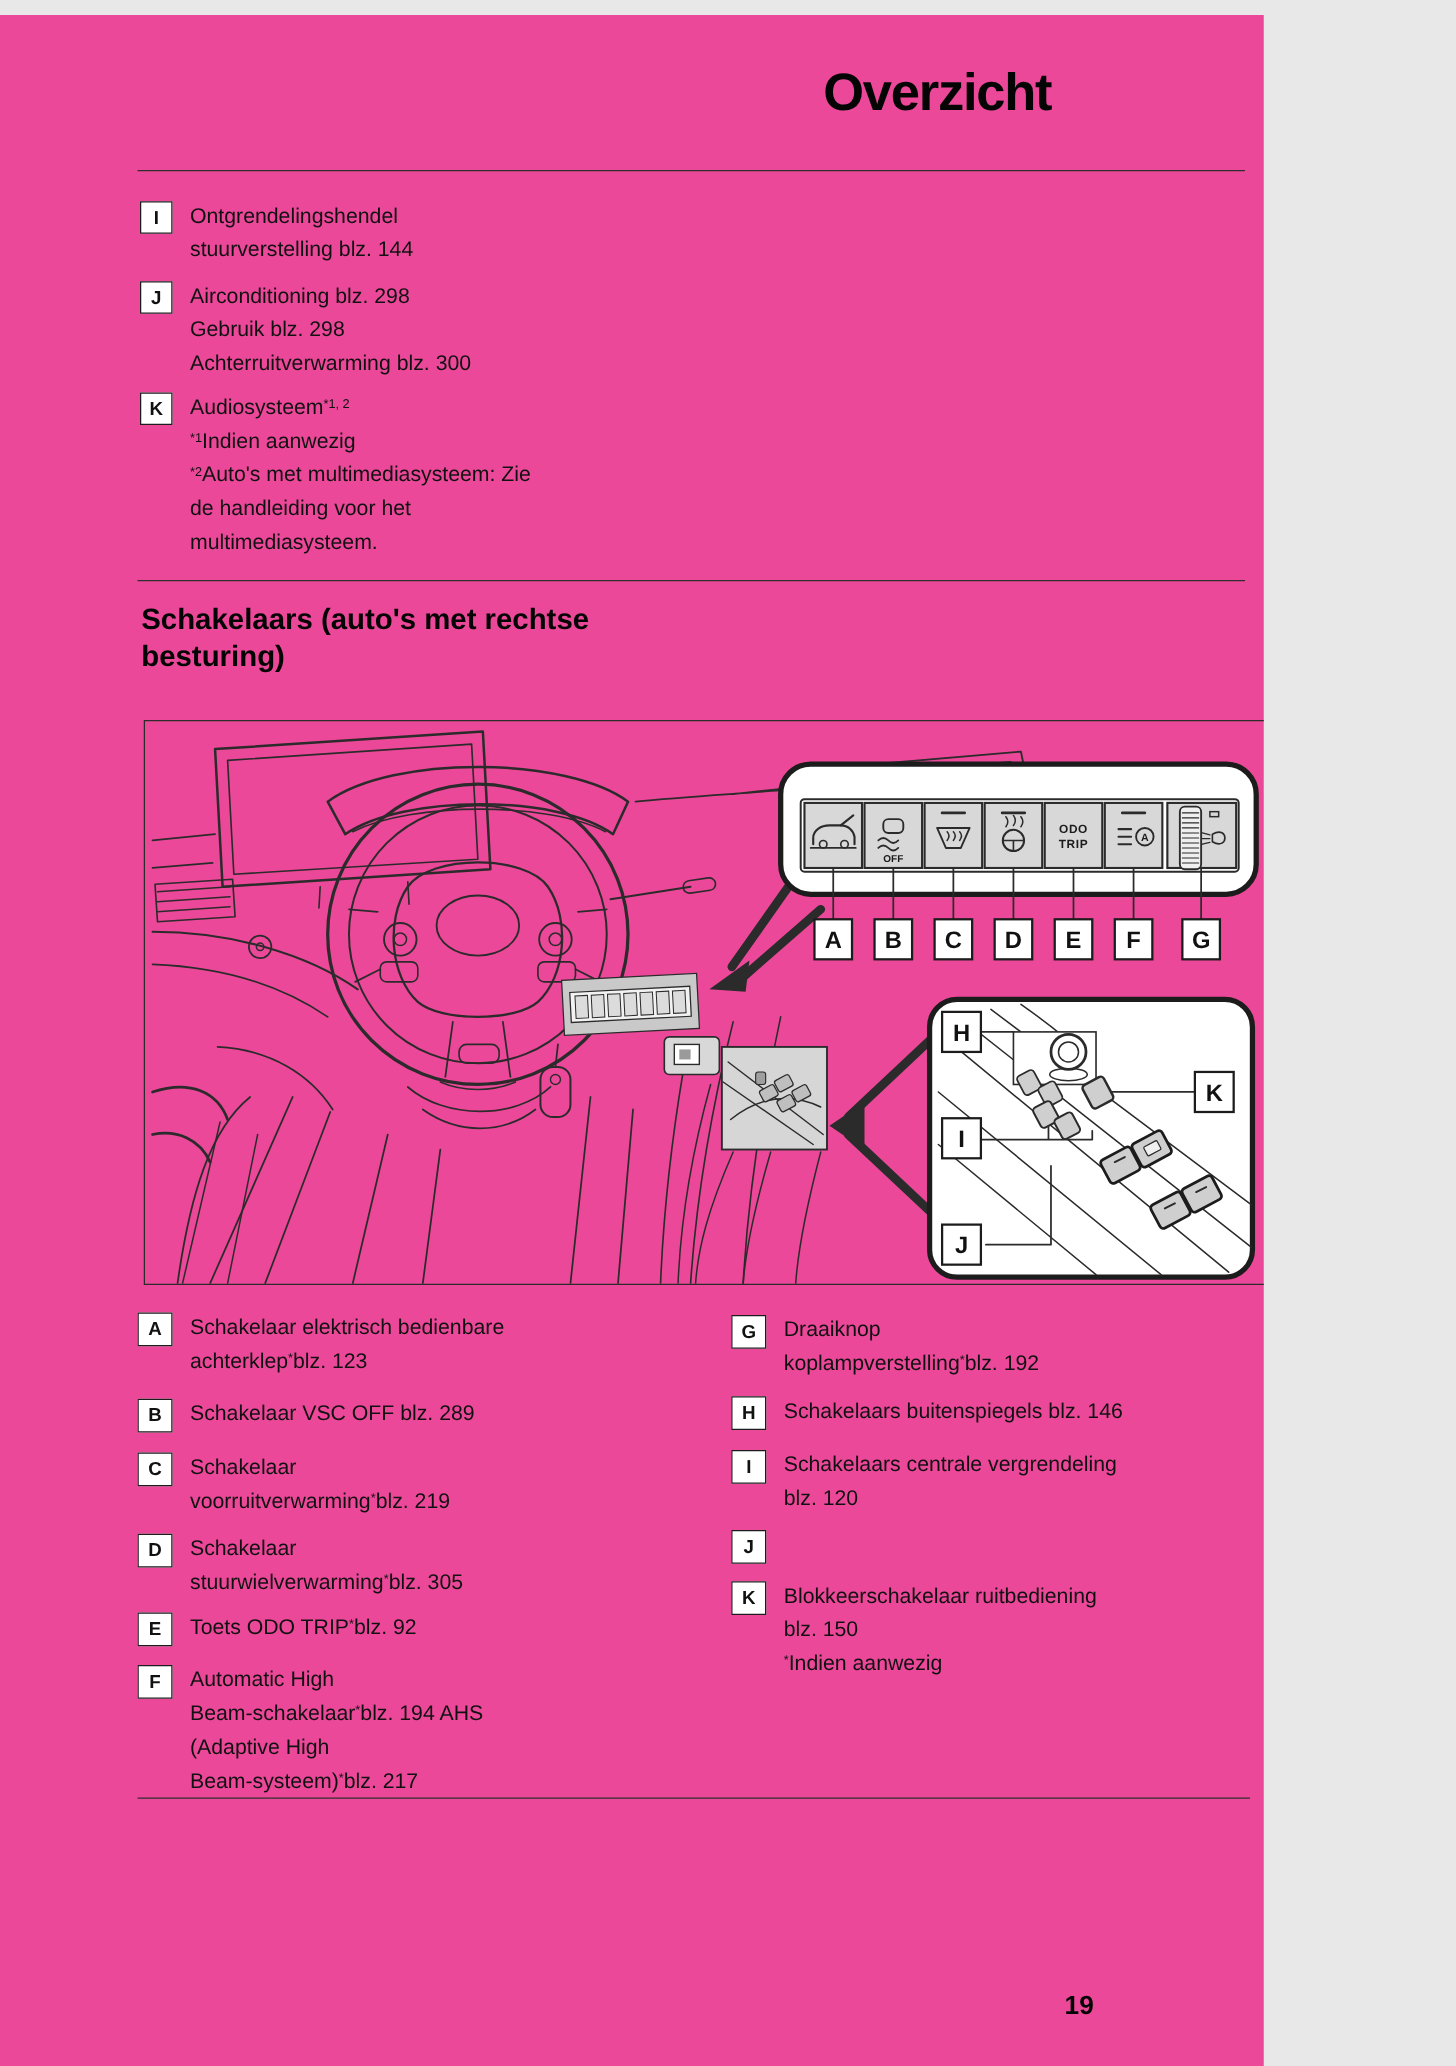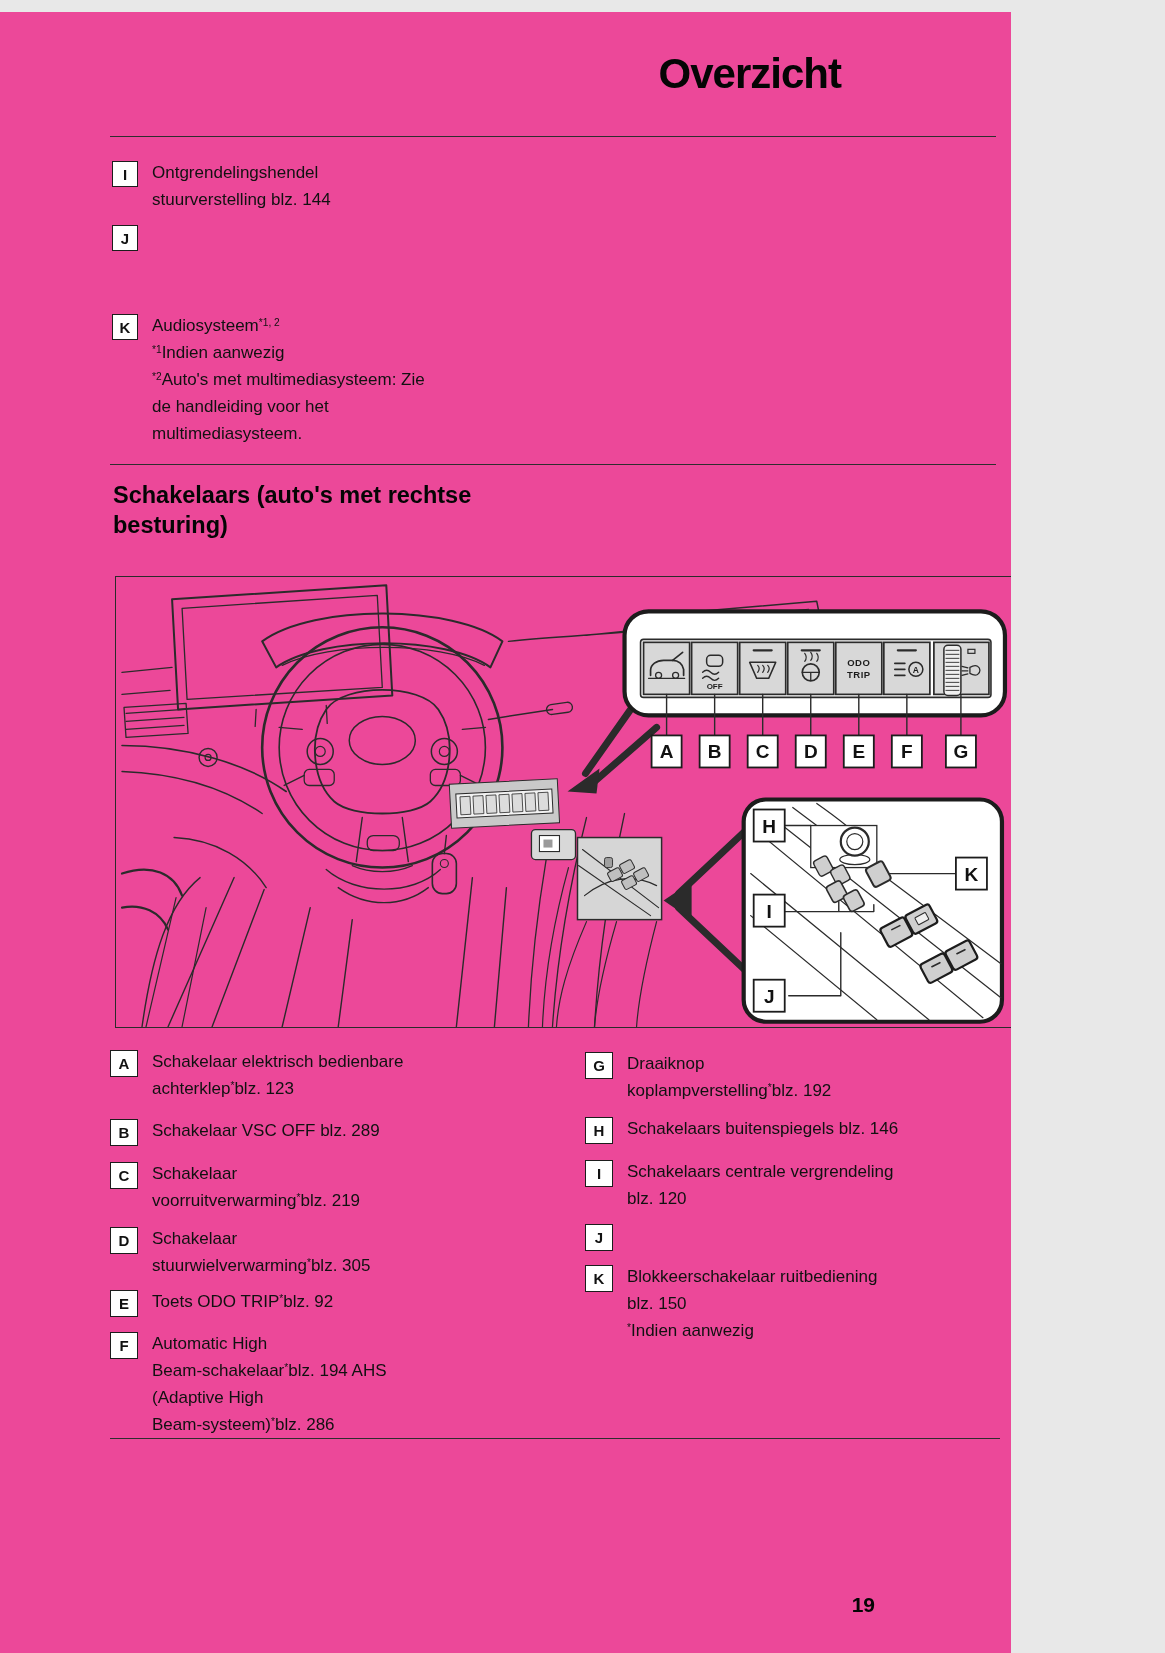--- a/index.html
+++ b/index.html
@@ -45,20 +45,25 @@
   <div class="abs item" style="left:112px;top:147px;width:520px;">
     <div class="lbox">I</div>
     <div class="itxt">
       <div>Ontgrendelingshendel</div>
       <div>stuurverstelling blz. 144</div>
     </div>
   </div>
 
   <div class="abs item" style="left:112px;top:211px;width:520px;">
     <div class="lbox">J</div>
+    <div class="itxt">
+      <div>Airconditioning blz. 298</div>
+      <div>Gebruik blz. 298</div>
+      <div>Achterruitverwarming blz. 300</div>
+    </div>
   </div>
 
   <div class="abs item" style="left:112px;top:300px;width:540px;">
     <div class="lbox">K</div>
     <div class="itxt">
       <div><span>Audiosysteem</span><sup>*1, 2</sup></div>
       <div><sup>*1</sup><span>Indien aanwezig</span></div>
       <div><sup>*2</sup><span>Auto's met multimediasysteem: Zie</span></div>
       <div>de handleiding voor het</div>
       <div>multimediasysteem.</div>
@@ -347,21 +352,21 @@
     <div class="itxt">
       <div><span>Toets ODO TRIP</span><sup>*</sup><span>blz. 92</span></div>
     </div>
   </div>
   <div class="abs item leg" style="left:110px;top:1318px;width:480px;">
     <div class="lbox">F</div>
     <div class="itxt">
       <div>Automatic High</div>
       <div><span>Beam-schakelaar</span><sup>*</sup><span>blz. 194 AHS</span></div>
       <div>(Adaptive High</div>
-      <div><span>Beam-systeem)</span><sup>*</sup><span>blz. 286</span></div>
+      <div><span>Beam-systeem)</span><sup>*</sup><span>blz. 217</span></div>
     </div>
   </div>
 
   <div class="abs item leg" style="left:585px;top:1038px;width:440px;">
     <div class="lbox">G</div>
     <div class="itxt">
       <div>Draaiknop</div>
       <div><span>koplampverstelling</span><sup>*</sup><span>blz. 192</span></div>
     </div>
   </div>

